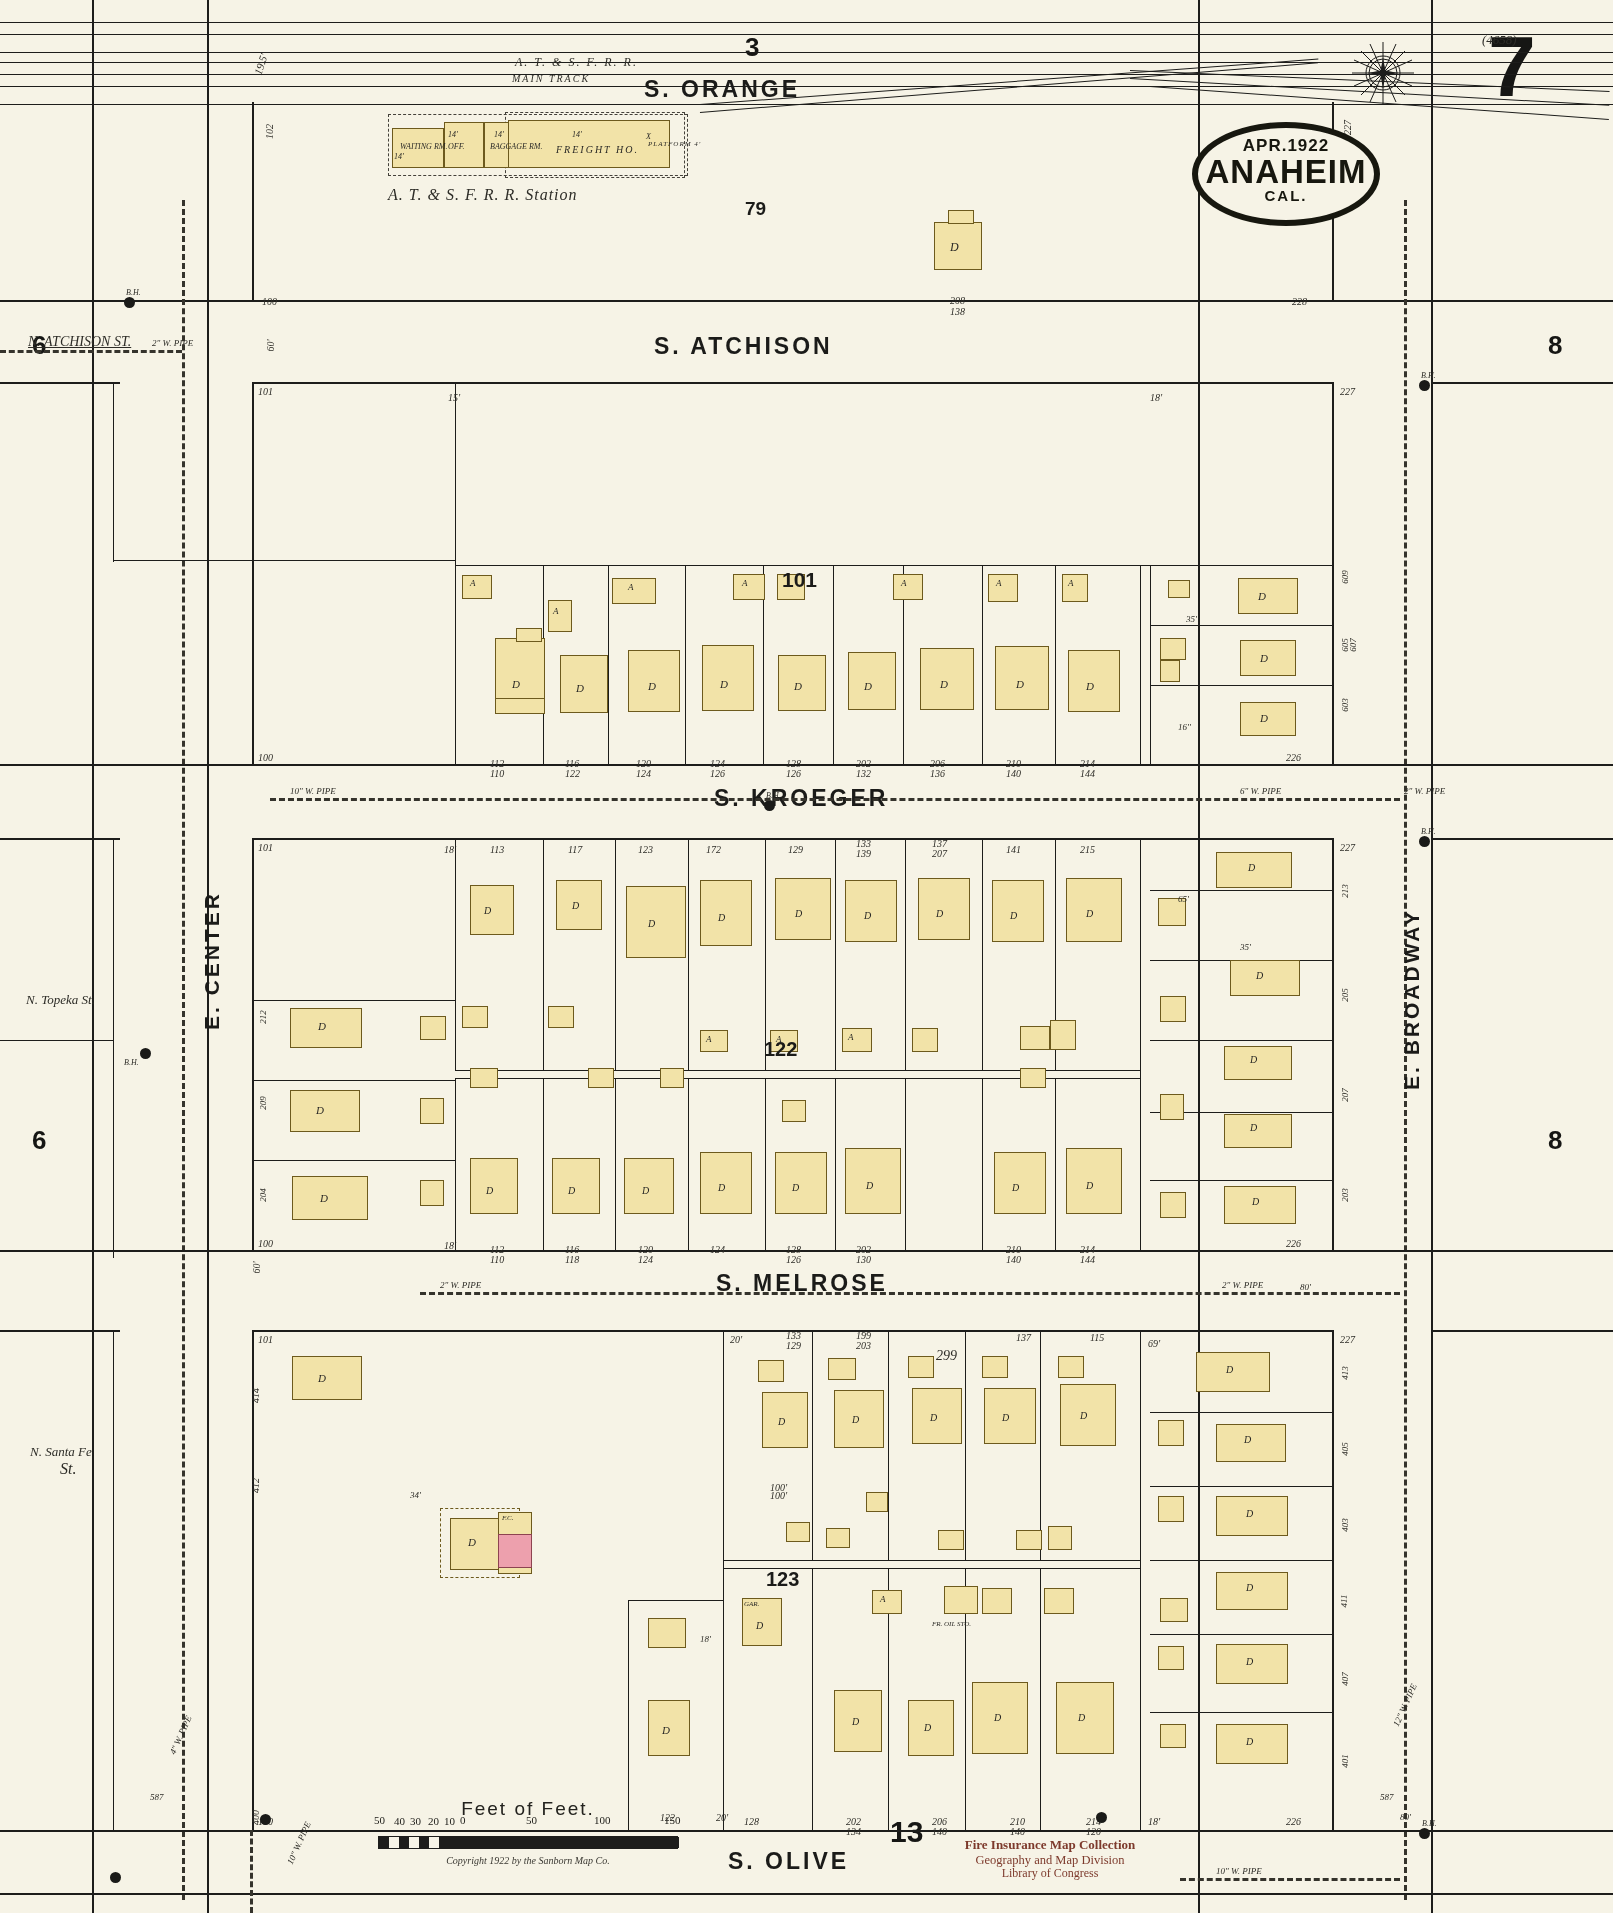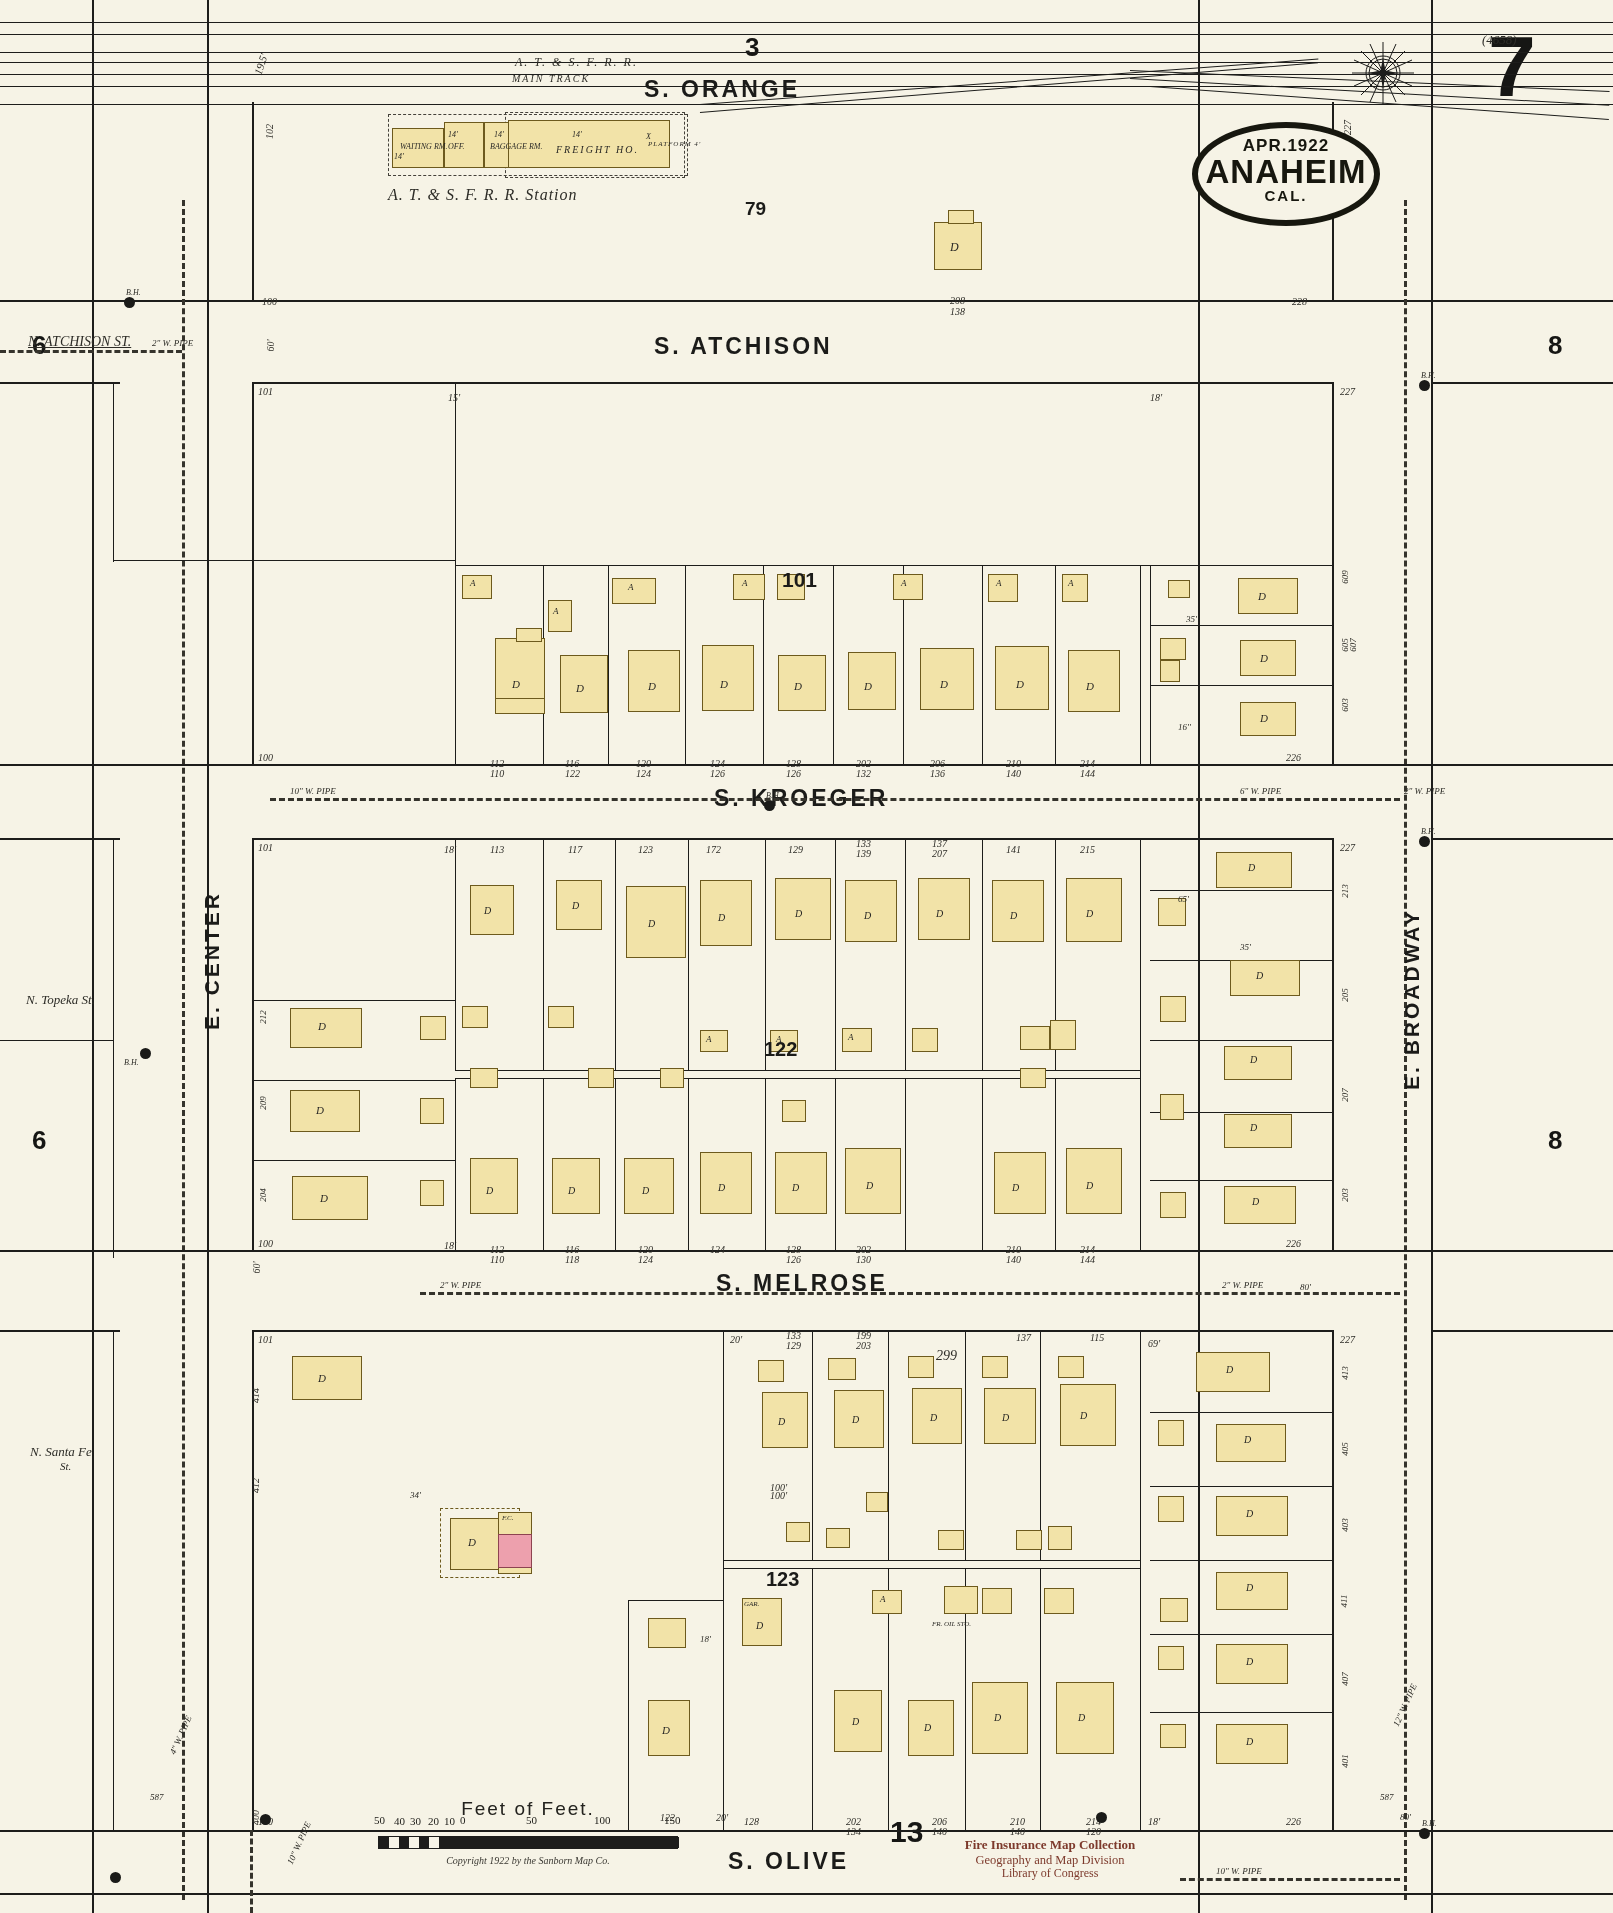--- a/index.html
+++ b/index.html
@@ -281,21 +281,21 @@
   <div class="hand" style="left:290px;top:786px;font-size:9px;">10" W. PIPE</div>
   <div class="hand" style="left:1240px;top:786px;font-size:9px;">6" W. PIPE</div>
   <div class="hand" style="left:1404px;top:786px;font-size:9px;">2" W. PIPE</div>
   <div class="hyd" style="left:1419px;top:836px;"></div>
   <div class="hand" style="left:1421px;top:827px;font-size:8px;">B.H.</div>
 
   <div class="stname vert" style="left:200px;top:1030px;font-size:21px;">E. CENTER</div>
   <div class="stname vert" style="left:1400px;top:1090px;font-size:21px;">E. BROADWAY</div>
   <div class="hand" style="left:26px;top:992px;font-size:13px;">N. Topeka St.</div>
   <div class="hand" style="left:30px;top:1444px;font-size:13px;">N. Santa Fe</div>
-  <div class="hand" style="left:60px;top:1460px;font-size:11px;">St.</div>
+  <div class="hand" style="left:60px;top:1460px;font-size:16px;">St.</div>
   <div class="hyd" style="left:140px;top:1048px;"></div>
   <div class="hand" style="left:124px;top:1058px;font-size:8px;">B.H.</div>
 
   <div class="ln vl2 abs" style="left:252px;top:838px;height:412px;"></div>
   <div class="ln vl2 abs" style="left:1332px;top:838px;height:412px;"></div>
   <div class="ln hl2 abs" style="left:252px;top:1250px;width:1080px;"></div>
   <div class="ln hl abs" style="left:455px;top:838px;width:877px;"></div>
 
   <div class="hand" style="left:258px;top:842px;font-size:10px;">101</div>
   <div class="hand" style="left:258px;top:1238px;font-size:10px;">100</div>

